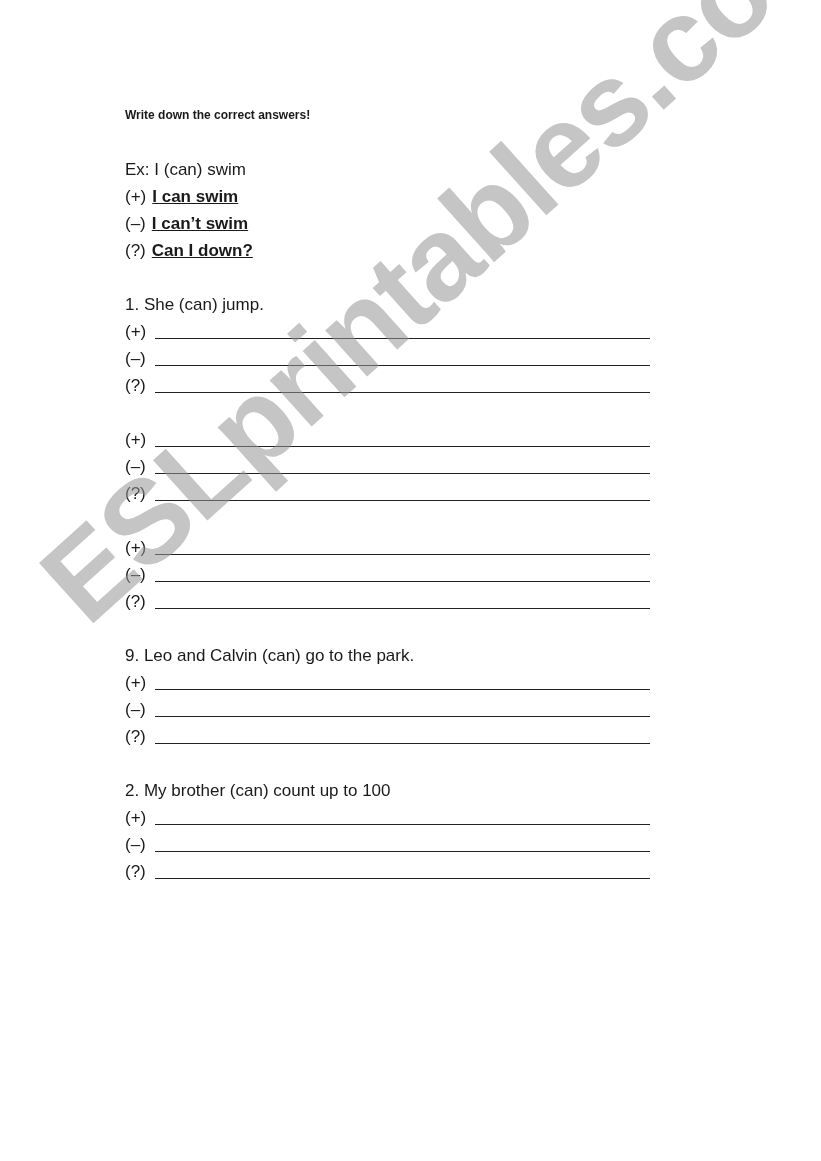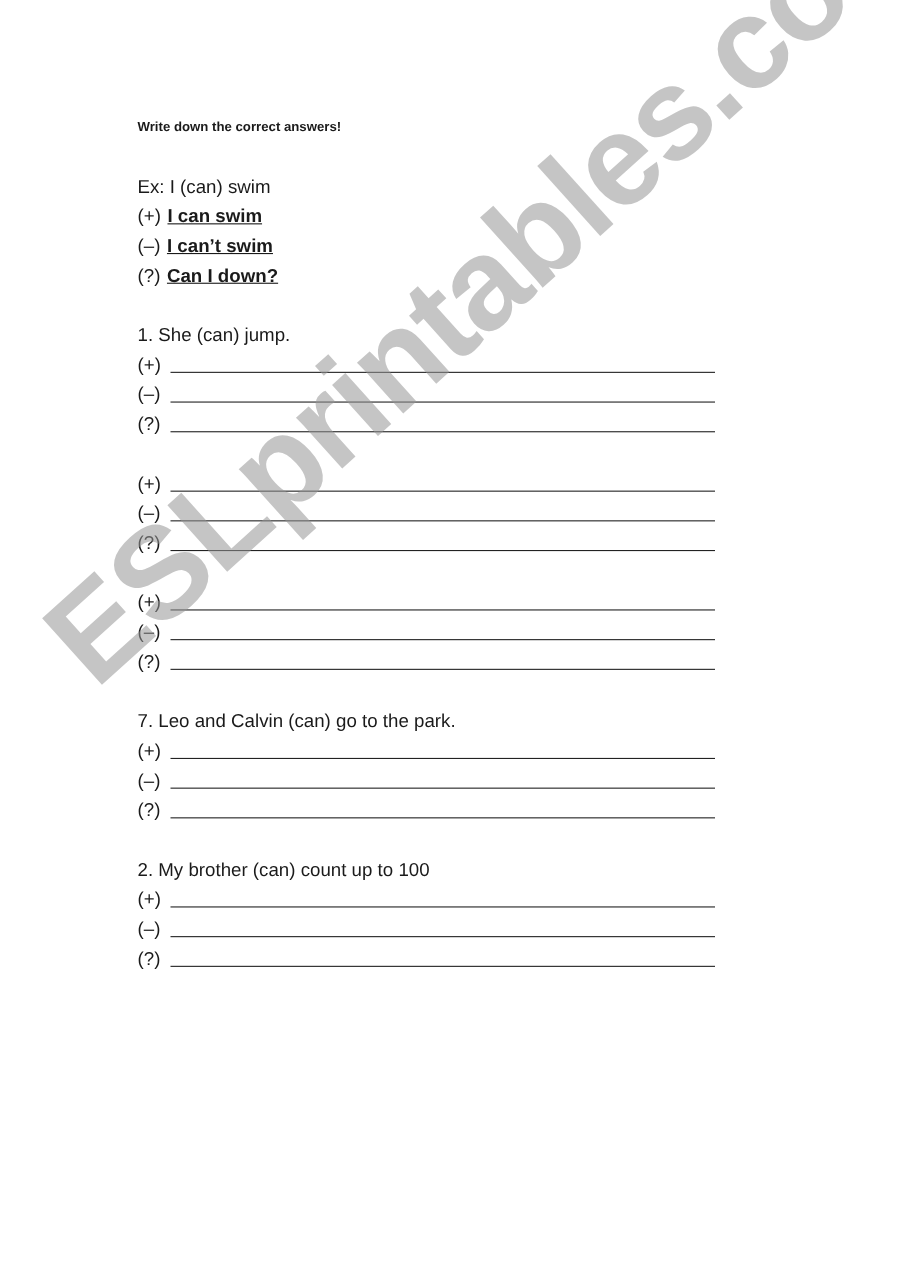--- a/index.html
+++ b/index.html
@@ -78,21 +78,21 @@
         <span class="mark">(–)</span>
         <span class="blank"></span>
       </div>
     <div class="line">
         <span class="mark">(?)</span>
         <span class="blank"></span>
       </div>
   </div>
 
   <div class="block">
-    <div class="line">7. Leo and Calvin (can) go to the park.</div>
+    <div class="line">9. Leo and Calvin (can) go to the park.</div>
     <div class="line">
         <span class="mark">(+)</span>
         <span class="blank"></span>
       </div>
     <div class="line">
         <span class="mark">(–)</span>
         <span class="blank"></span>
       </div>
     <div class="line">
         <span class="mark">(?)</span>

